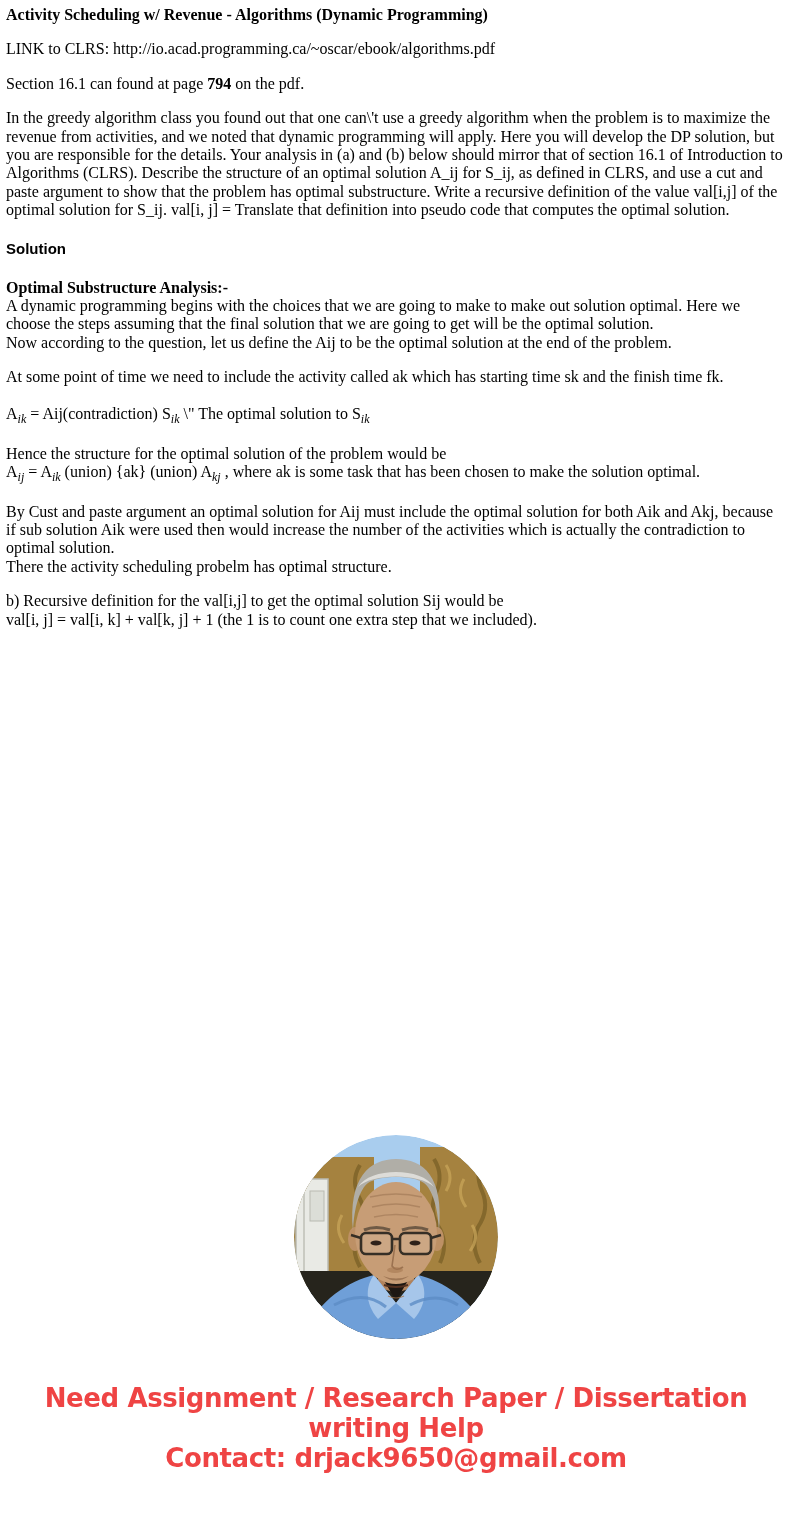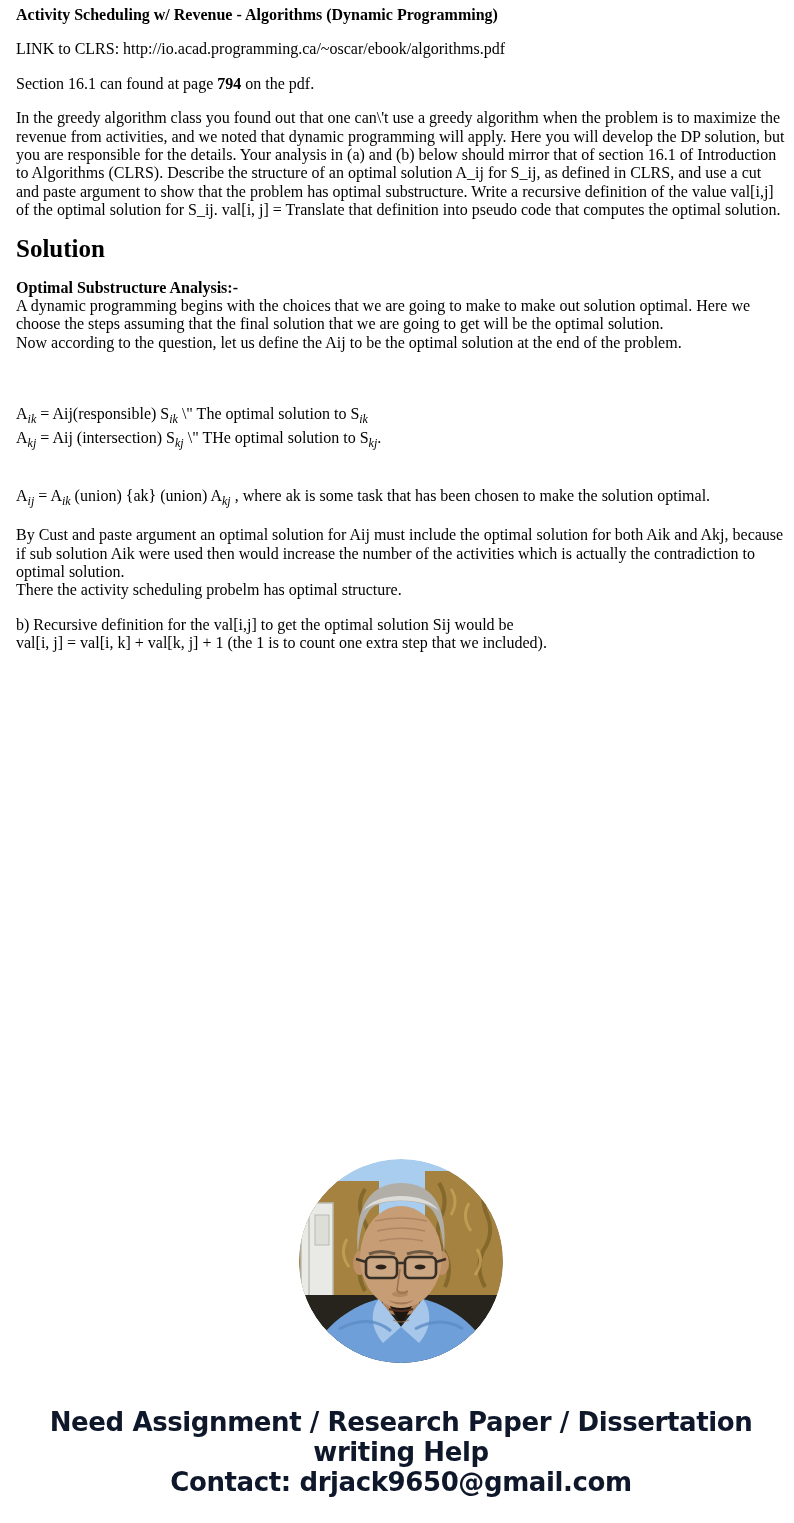--- a/index.html
+++ b/index.html
@@ -1,32 +1,32 @@
 <!DOCTYPE html>
 <html><head>
 <meta charset="utf-8">
 <style>
   html, body { margin: 0; padding: 0; background: #ffffff; }
   .page {
     width: 794px;
     height: 1523px;
     box-sizing: border-box;
-    padding: 6px 8px 0 16px;
+    padding: 6px 8px 0 6px;
     background: #ffffff;
     color: #000000;
     font-family: "Liberation Serif", serif;
     font-size: 16px;
     line-height: 18.4px;
     overflow: hidden;
   }
   .page p { margin: 16px 0; }
   .page p.first { margin-top: 0; }
   h3.solution {
-    font-family: Liberation Serif, serif;
-    font-size: 25px;
+    font-family: Liberation Sans, sans-serif;
+    font-size: 15px;
     line-height: 21.6px;
     font-weight: bold;
     margin: 18.7px 0;
   }
   sub { font-size: 75%; font-style: italic; }
   b { font-weight: bold; }
   .spacer { height: 490px; }
   .portrait {
     width: 204px;
     height: 204px;
@@ -36,21 +36,21 @@
   }
   .portrait svg { display: block; }
   .footer {
     margin-top: 44px;
     text-align: center;
     font-family: "DejaVu Sans", sans-serif;
     font-weight: bold;
     font-size: 26px;
     line-height: 30px;
     letter-spacing: -0.4px;
-    color: #0f172a;
+    color: #ef4444;
   }
 </style>
 </head>
 <body>
 
 <div class="page">
 
   <p class="first"><b>Activity Scheduling w/ Revenue - Algorithms (Dynamic Programming)</b></p>
 
   <p>LINK to CLRS: http://io.acad.programming.ca/~oscar/ebook/algorithms.pdf</p>
@@ -61,28 +61,27 @@
 
   <h3 class="solution">Solution</h3>
 
   <p>
     <b>Optimal Substructure Analysis:-</b><br>
     <span>A dynamic programming begins with the choices that we are going to make to make out solution optimal. Here we choose the steps assuming that the final solution that we are going to get will be the optimal solution.</span><br>
     <span>Now according to the question, let us define the Aij to be the optimal solution at the end of the problem.</span>
   </p>
 
   <p>
+    <span>At some point of time we need to include the activity called ak which has starting time sk and the finish time fk.</span><br>
     <br>
-    <br>
-    <span><span>A</span><sub>ik</sub><span> = Aij(responsible) S</span><sub>ik</sub><span> \" The optimal solution to S</span><sub>ik</sub></span><br>
-    <span><span>A</span><sub>kj</sub><span> = Aij (intersection) S</span><sub>kj</sub><span> \" THe optimal solution to S</span><sub>kj</sub><span>.</span></span>
+    <span><span>A</span><sub>ik</sub><span> = Aij(contradiction) S</span><sub>ik</sub><span> \" The optimal solution to S</span><sub>ik</sub></span><br>
   </p>
 
   <p>
-    <br>
+    <span>Hence the structure for the optimal solution of the problem would be</span><br>
     <span><span>A</span><sub>ij</sub><span> = A</span><sub>ik</sub><span> (union) {ak} (union) A</span><sub>kj</sub><span> , where ak is some task that has been chosen to make the solution optimal.</span></span>
   </p>
 
   <p>
     <span>By Cust and paste argument an optimal solution for Aij must include the optimal solution for both Aik and Akj, because if sub solution Aik were used then would increase the number of the activities which is actually the contradiction to optimal solution.</span><br>
     <span>There the activity scheduling probelm has optimal structure.</span>
   </p>
 
   <p>
     <span>b) Recursive definition for the val[i,j] to get the optimal solution Sij would be</span><br>

